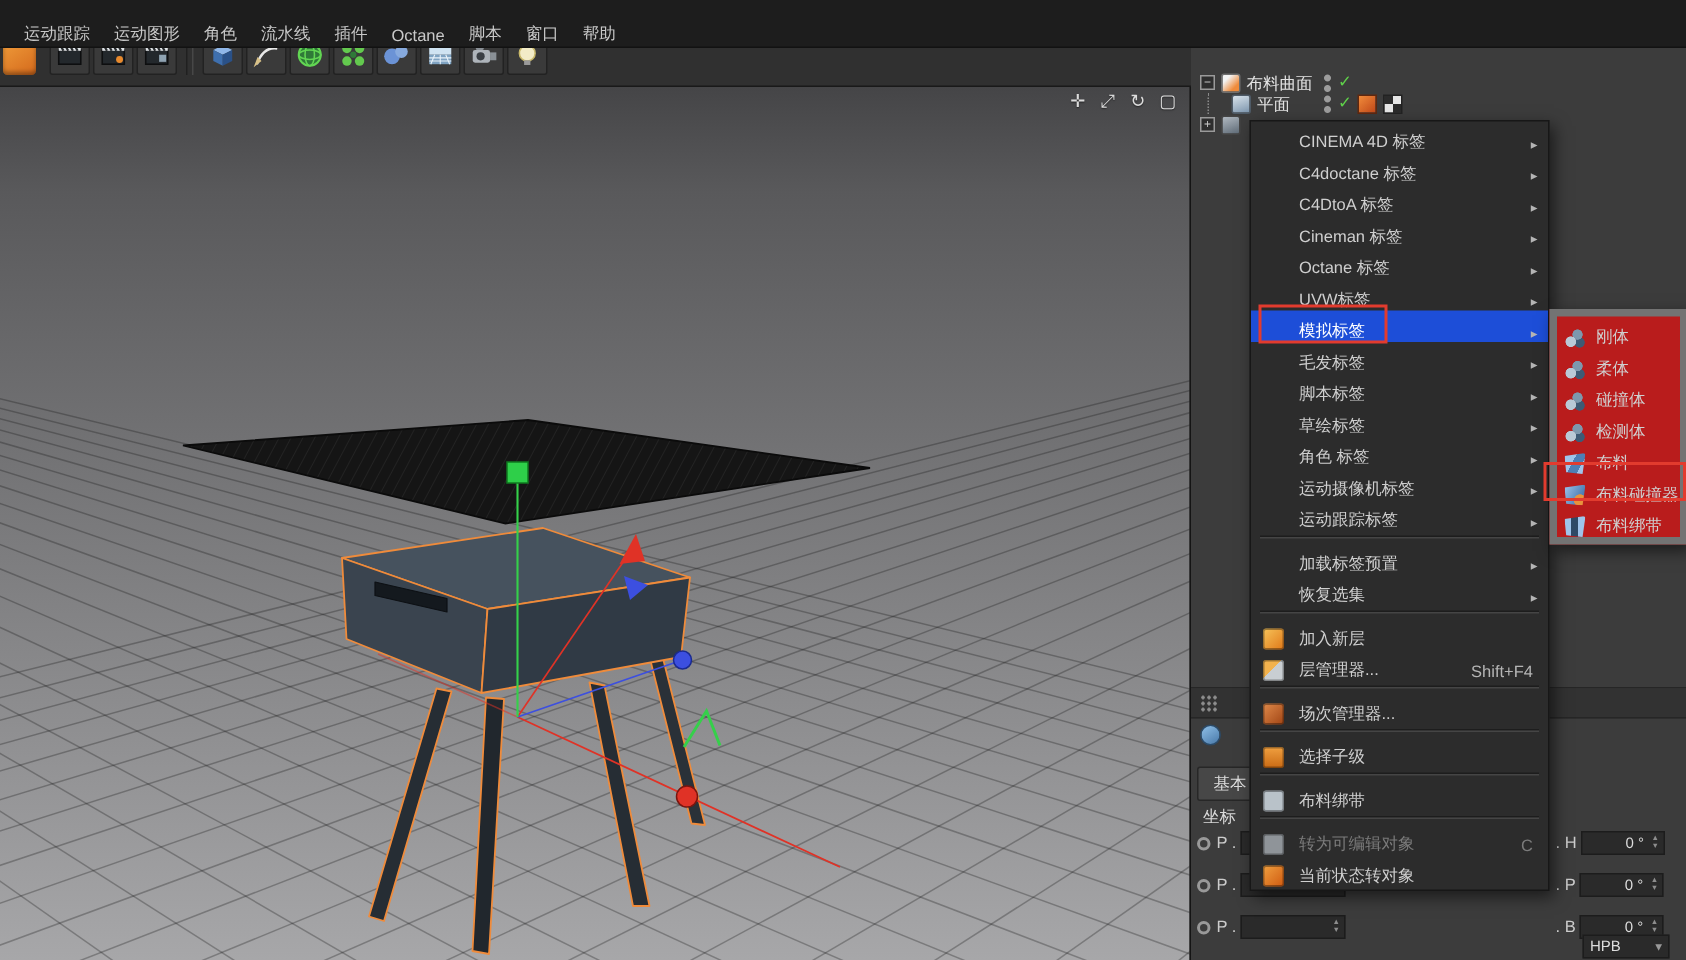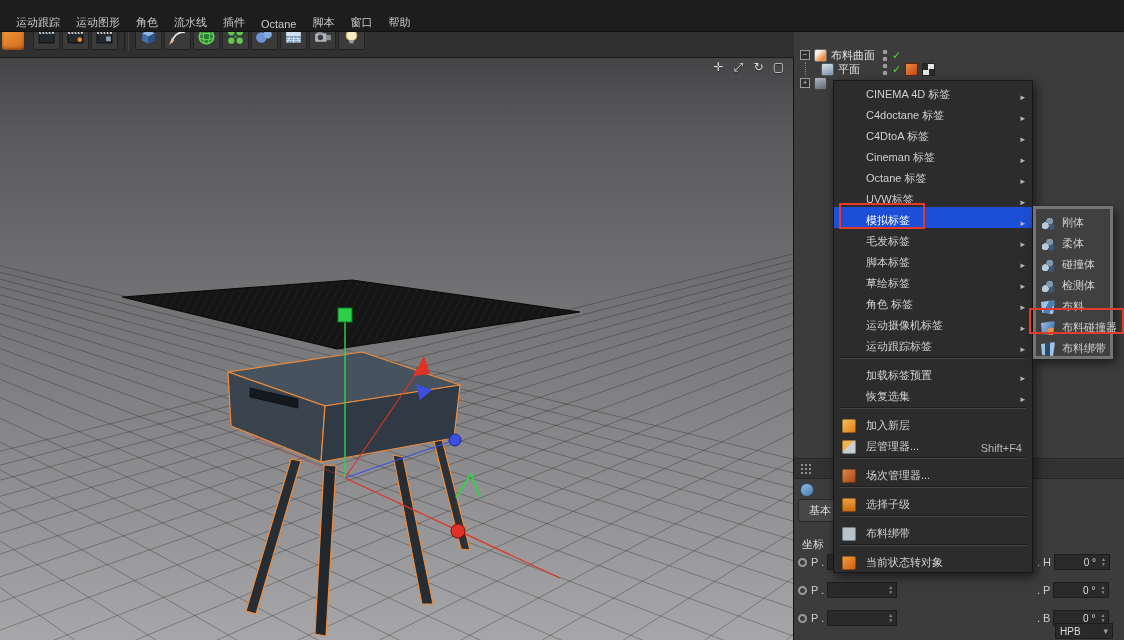--- a/index.html
+++ b/index.html
@@ -61,21 +61,21 @@
   .tag-orange{width:13px;height:13px;background:linear-gradient(135deg,#ef8a3a,#c2491a);border:1px solid #5e2810}
   .tag-checker{width:13px;height:13px;border:1px solid #222;
     background:conic-gradient(#e6e6e6 25%,#2b2b2b 0 50%,#e6e6e6 0 75%,#2b2b2b 0)}
 
   
   #attr{position:absolute;left:0;top:442px;width:331px;height:182px;background:#3c3c3c;border-top:1px solid #262626}
   .attr-header{position:absolute;left:0;top:0;width:331px;height:20px;background:#323232;
     border-bottom:1px solid #262626;display:flex;align-items:center;padding-left:6px}
   .attr-objrow{position:absolute;left:6px;top:24px;display:flex;align-items:center;gap:4px}
   .icon-attrobj{width:14px;height:14px;border-radius:50%;background:linear-gradient(145deg,#8fc0e8,#4878a8);border:1px solid #2c4a66}
-  .atab{position:absolute;left:4px;top:40px;background:#474747;border:1px solid #272727;
+  .atab{position:absolute;left:4px;top:52px;background:#474747;border:1px solid #272727;
     padding:3px 10px;color:#ddd;border-radius:2px}
   .attr-section{position:absolute;left:8px;top:78px;color:#dadada}
   .crow{position:absolute;height:18px;display:flex;align-items:center;color:#ccc}
   .keycircle{width:9px;height:9px;border-radius:50%;border:2px solid #999;margin-right:4px;flex:none}
   .clabel{margin-right:3px;white-space:nowrap}
   .cinput{height:16px;background:#2a2a2a;border:1px solid #1c1c1c;color:#ddd;display:flex;
     align-items:center;justify-content:flex-end;padding-right:13px;position:relative}
   .cval{font-size:10px}
   .step{position:absolute;right:1px;top:0;width:9px;height:100%;display:flex;flex-direction:column;
     align-items:center;justify-content:center;color:#8d8d8d;font-size:5px;line-height:5px}
@@ -102,22 +102,22 @@
   .ic-layermgr{background:linear-gradient(135deg,#f2b24d 45%,#c9ced2 45%)}
   .ic-takeremove{background:linear-gradient(135deg,#e06a50,#96301e)}
   .ic-takemgr{background:linear-gradient(135deg,#e08a4a,#a04414)}
   .ic-selchild{background:linear-gradient(180deg,#f0a040,#c96a14)}
   .ic-setroot{background:linear-gradient(0deg,#f0a040,#c96a14)}
   .ic-expand,.ic-collapse{background:#b9c2c9}
   .ic-editable{background:#8f9499}
   .ic-currentstate{background:linear-gradient(135deg,#f0a040,#cf5a10)}
 
   
-  #smenu{position:absolute;left:1033px;top:206px;width:80px;background:#404040;
-    border:3px solid #737373;box-shadow:3px 4px 10px rgba(0,0,0,.55);z-index:41}
+  #smenu{position:absolute;left:1033px;top:206px;width:92px;background:#b91c1c;
+    border:5px solid #737373;box-shadow:3px 4px 10px rgba(0,0,0,.55);z-index:41}
   #smenu .mi{padding-left:26px}
   #smenu .mi-icon{left:5px;box-shadow:none}
   .ic-balls{background:
     radial-gradient(circle at 30% 70%, #b9c9d6 0 24%, transparent 27%),
     radial-gradient(circle at 62% 36%, #7d98ad 0 26%, transparent 29%),
     radial-gradient(circle at 72% 74%, #3d5a74 0 22%, transparent 25%)}
   .ic-cloth{background:linear-gradient(118deg,#9fc4ea 0 40%,#4d7fb5 40% 72%,#9fc4ea 72%);
     clip-path:polygon(0 14%,100% 0,86% 100%,8% 92%)}
   .ic-clothcol{background:
     radial-gradient(circle at 74% 76%, #e8933c 0 26%, transparent 29%),
@@ -520,20 +520,25 @@
 
     <div class="msep"></div>
 
     <div class="mi">
         <span class="mi-icon ic-expand"></span>
         <span>布料绑带</span>
       </div>
 
     <div class="msep"></div>
 
+    <div class="mi dis">
+        <span class="mi-icon ic-editable"></span>
+        <span>转为可编辑对象</span>
+        <span class="mi-shortcut">C</span>
+      </div>
     <div class="mi">
         <span class="mi-icon ic-currentstate"></span>
         <span>当前状态转对象</span>
       </div>
   </div>
 
   <div id="smenu">
     <div class="mi">
         <span class="mi-icon ic-balls"></span>
         <span>刚体</span>

